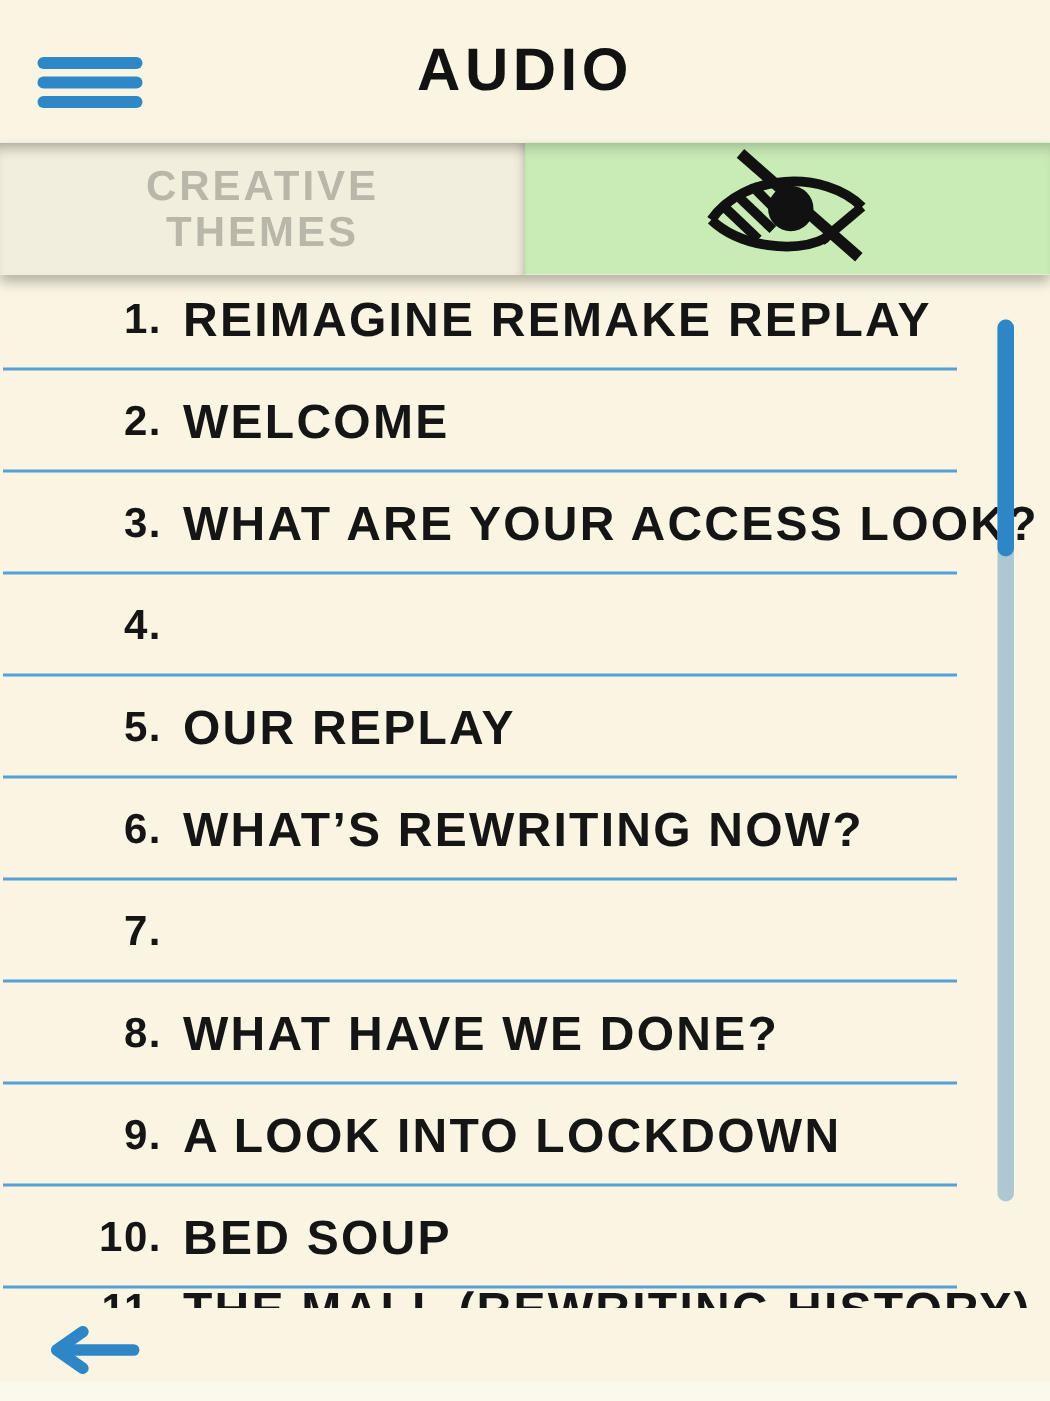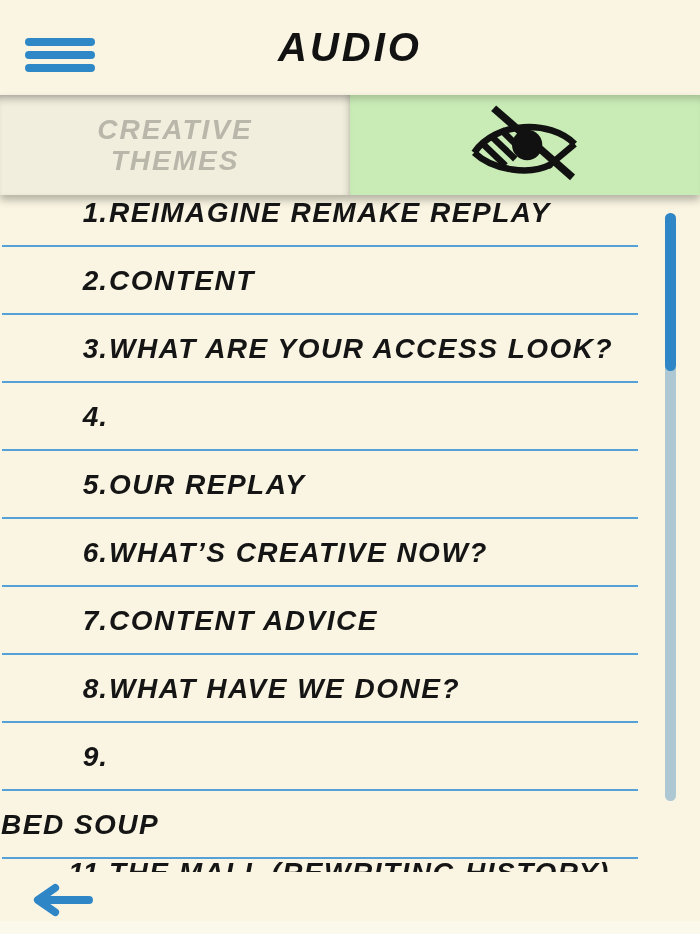--- a/index.html
+++ b/index.html
@@ -1,48 +1,48 @@
 <!DOCTYPE html>
 <html><head>
 <meta charset="utf-8">
 <style>
   html,body{margin:0;padding:0;background:#e8e8e8;}
   .app{
     position:relative;width:700px;height:934px;margin:0 auto;
     background:var(--cream,#faf5e2);overflow:hidden;
-    font-family:"Liberation Sans",sans-serif;color:#151515;font-style:italic;
+    font-family:"Liberation Sans",sans-serif;color:#151515;
   }
   
   .header{position:relative;height:95px;display:flex;align-items:center;justify-content:center;}
   .hamburger{position:absolute;left:25px;top:38px;width:70px;cursor:pointer;}
   .hamburger .bar{height:8px;border-radius:4.5px;background:var(--accent,#2e87c7);margin-bottom:5px;}
   .hamburger .bar:last-child{margin-bottom:0;}
   .page-title{font-size:40px;font-weight:bold;letter-spacing:3px;color:#121212;}
   
-  .tabs{position:relative;z-index:3;height:100px;display:flex;box-shadow:0 5px 8px rgba(0,0,0,0.28);}
+  .tabs{position:relative;z-index:3;height:88px;display:flex;box-shadow:0 5px 8px rgba(0,0,0,0.28);}
   .tab{width:50%;display:flex;align-items:center;justify-content:center;cursor:pointer;}
   .tab-inactive{
     background:var(--tabInactiveBg,#f1eedd);
     box-shadow:inset 0 9px 9px -6px rgba(0,0,0,0.32), inset -6px 0 8px -6px rgba(0,0,0,0.25);
     color:var(--tabInactiveText,#b9b6aa);
     font-weight:bold;font-size:28px;letter-spacing:2px;text-align:center;line-height:1.12;
   }
   .tab-active{
     background:var(--tabActiveBg,#c9ecb6);
     box-shadow:inset 0 9px 9px -6px rgba(0,0,0,0.22);
   }
   
   .list{position:absolute;top:179px;left:0;right:0;bottom:0;}
   .row{position:relative;height:68px;display:flex;align-items:center;box-sizing:border-box;cursor:pointer;}
   .row::after{content:"";position:absolute;left:2px;right:62px;bottom:0;height:2px;background:var(--divider,#55a1d7);}
   .row-partial{align-items:flex-start;}
   .row-partial .title,.row-partial .num{padding-top:0;line-height:28px;}
   .row-partial::after{display:none;}
   .num{width:108px;text-align:right;font-size:28px;font-weight:bold;letter-spacing:1px;flex:none;}
-  .title{margin-left:1px;font-size:28px;font-weight:bold;letter-spacing:1.5px;white-space:nowrap;}
+  .title{margin-left:14px;font-size:32px;font-weight:bold;letter-spacing:1.5px;white-space:nowrap;}
   
   .scroll-track{position:absolute;right:24px;top:34px;width:11px;height:588px;border-radius:6px;background:var(--scrollTrack,#adc7d3);}
   .scroll-thumb{position:absolute;right:24px;top:34px;width:11px;height:158px;border-radius:6px;background:var(--scrollThumb,#2e86c6);cursor:grab;}
   
   .footer{position:absolute;left:0;right:0;top:872px;height:62px;background:var(--cream,#faf5e2);z-index:2;}
   .home-strip{position:absolute;left:0;right:0;bottom:0;height:13px;background:#fbf8ec;}
   .back-button{position:absolute;left:30px;top:8px;width:66px;height:40px;cursor:pointer;}
 </style>
 </head>
 <body>
@@ -79,49 +79,50 @@
     </div>
   </div>
 
   <div class="list">
     <div class="row">
       <span class="num">1.</span>
       <span class="title">REIMAGINE REMAKE REPLAY</span>
     </div>
     <div class="row">
       <span class="num">2.</span>
-      <span class="title">CONTENT</span>
+      <span class="title">WELCOME</span>
     </div>
     <div class="row">
       <span class="num">3.</span>
       <span class="title">WHAT ARE YOUR ACCESS LOOK?</span>
     </div>
     <div class="row">
       <span class="num">4.</span>
     </div>
     <div class="row">
       <span class="num">5.</span>
       <span class="title">OUR REPLAY</span>
     </div>
     <div class="row">
       <span class="num">6.</span>
-      <span class="title">WHAT’S CREATIVE NOW?</span>
+      <span class="title">WHAT’S REWRITING NOW?</span>
     </div>
     <div class="row">
       <span class="num">7.</span>
-      <span class="title">CONTENT ADVICE</span>
     </div>
     <div class="row">
       <span class="num">8.</span>
       <span class="title">WHAT HAVE WE DONE?</span>
     </div>
     <div class="row">
       <span class="num">9.</span>
+      <span class="title">A LOOK INTO LOCKDOWN</span>
     </div>
     <div class="row">
+      <span class="num">10.</span>
       <span class="title">BED SOUP</span>
     </div>
     <div class="row row-partial">
       <span class="num">11.</span>
       <span class="title">THE MALL (REWRITING HISTORY)</span>
     </div>
 
     <div class="scroll-track"></div>
     <div class="scroll-thumb"></div>
   </div>

